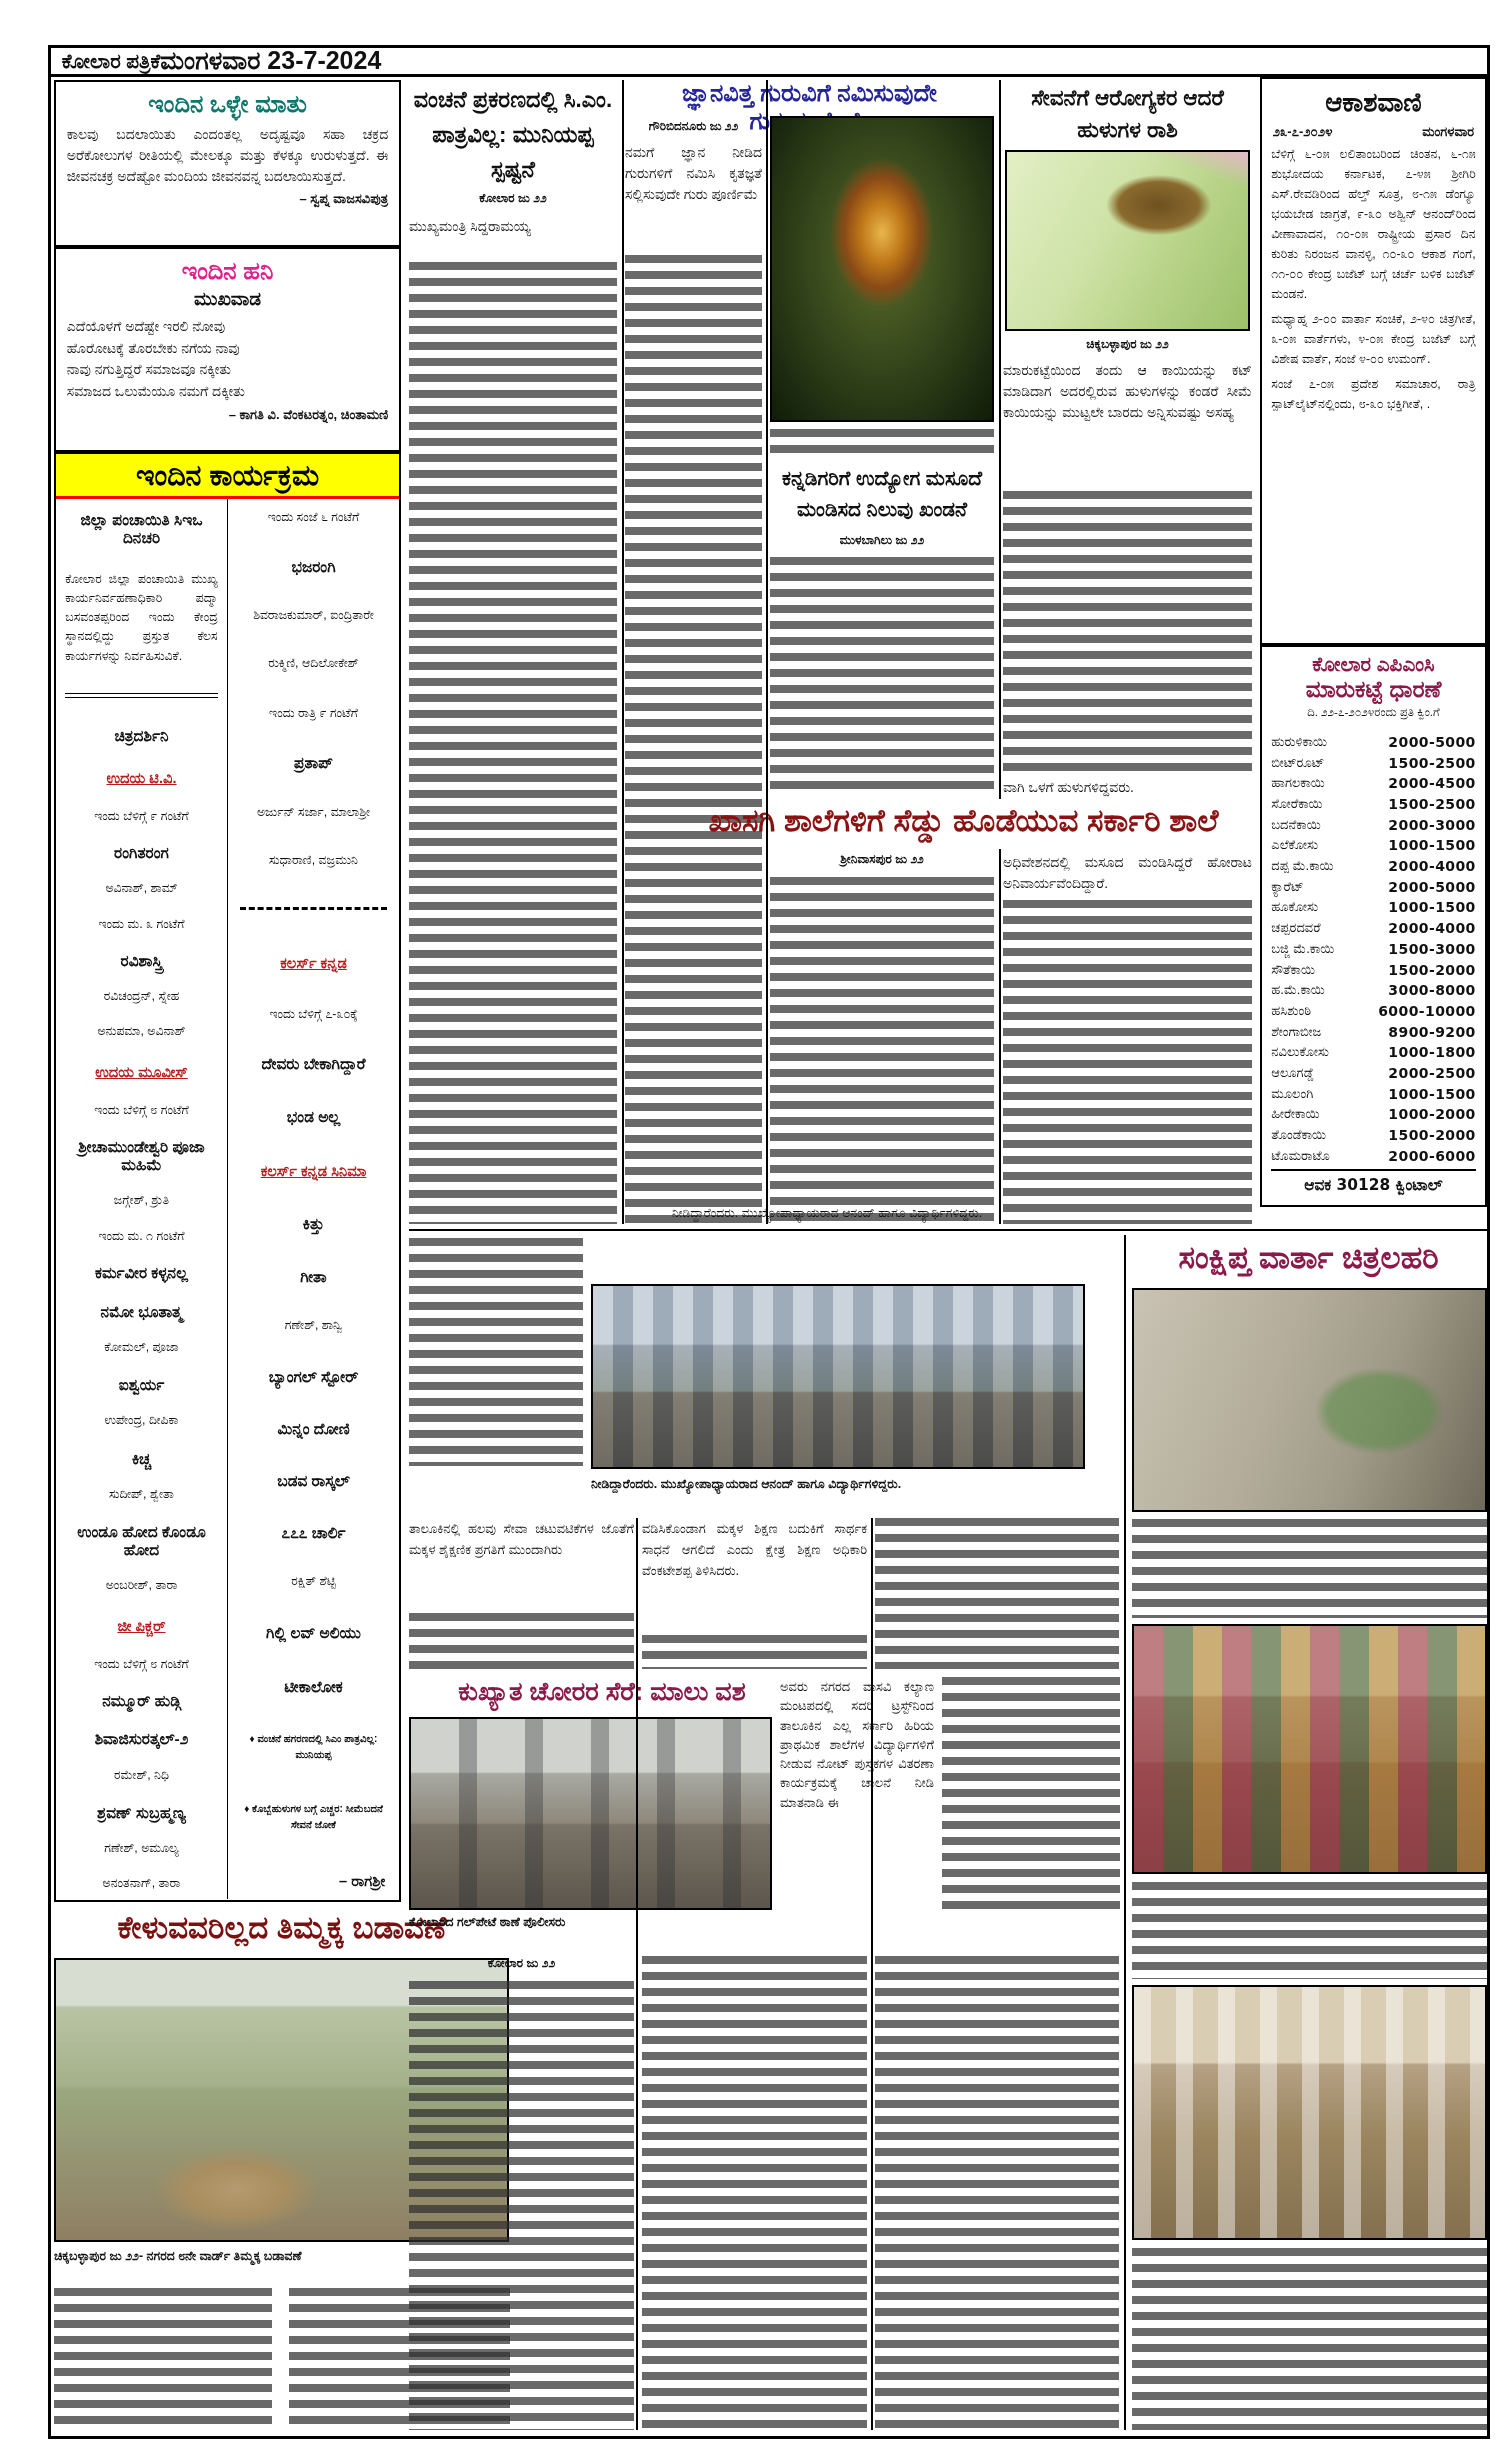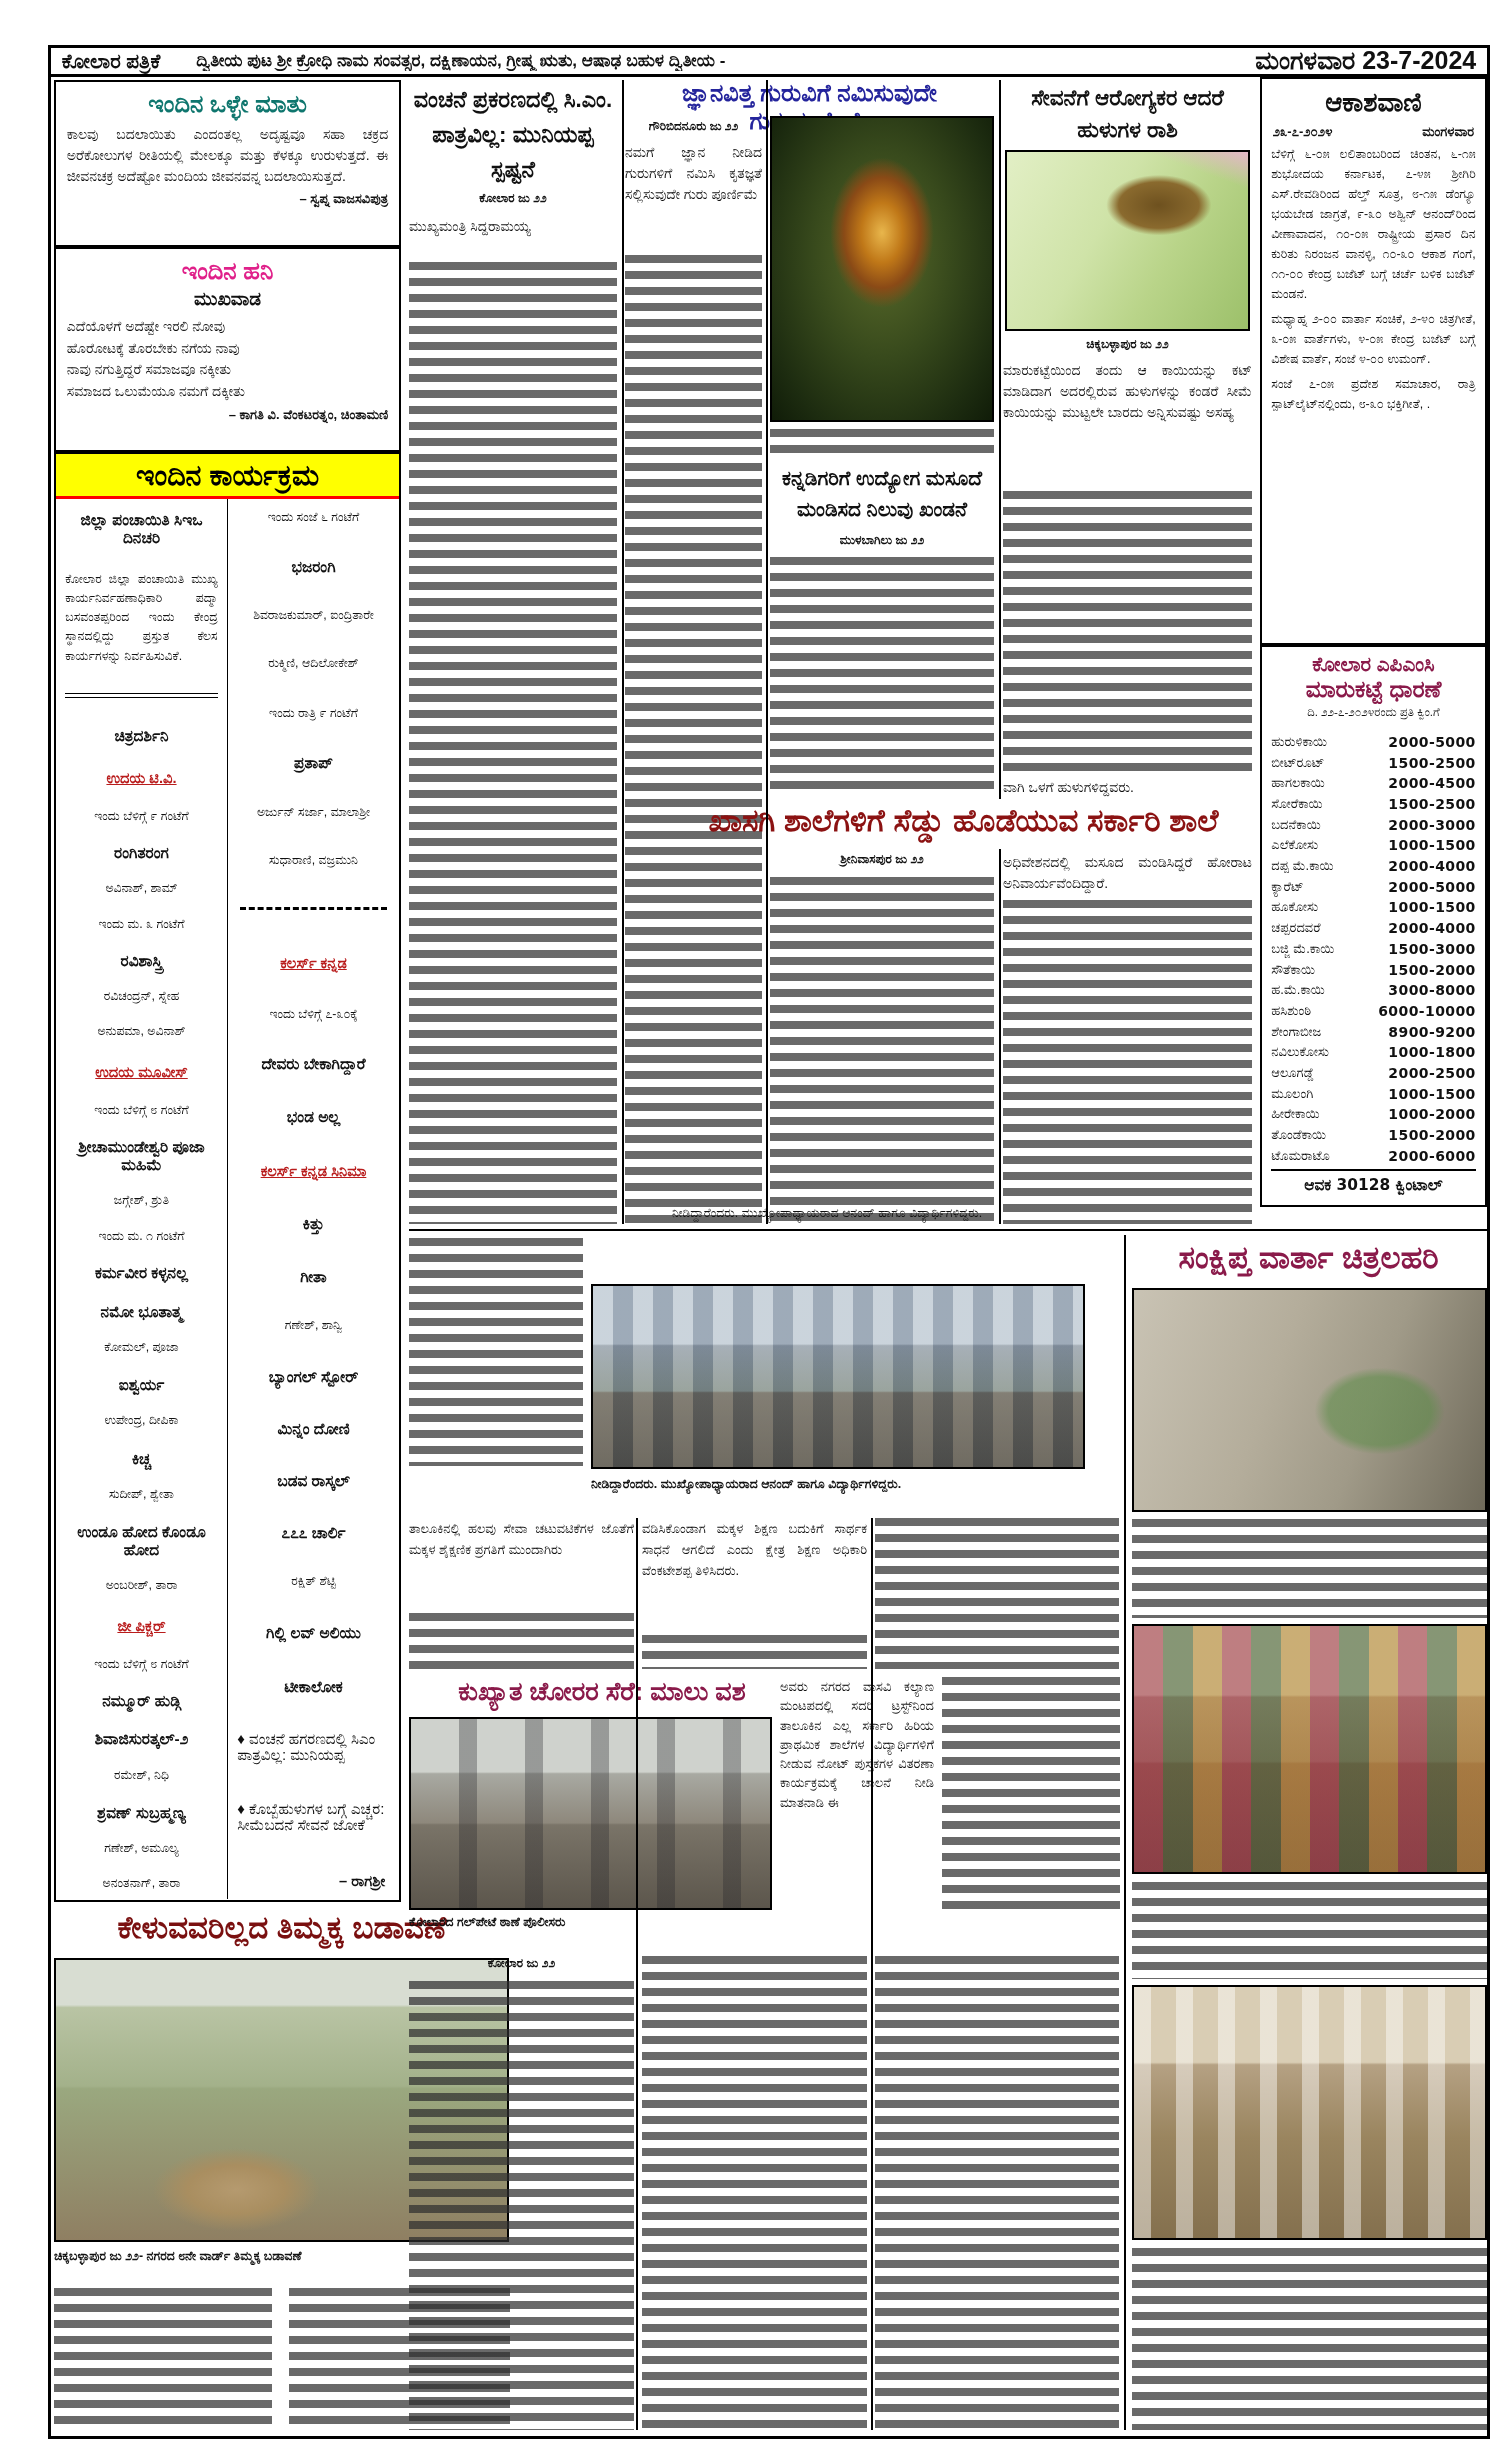--- a/index.html
+++ b/index.html
@@ -24,21 +24,21 @@
   .progcol{flex:1;padding:7.7px 9.3px;display:flex;flex-direction:column;justify-content:space-between;}
   .progcol.first{border-right:1.5px solid #000;}
   .prog-head{font-weight:bold;font-size:15.4px;text-align:center;margin:4.6px 0 1.5px;}
   .prog-channel{color:#b91c1c;font-weight:bold;font-size:14.7px;text-align:center;text-decoration:underline;margin:6.2px 0 1.5px;}
   .prog-time{font-size:12.4px;text-align:center;margin:3.1px 0 0;}
   .prog-movie{font-weight:bold;font-size:15.4px;text-align:center;margin:3.1px 0 0;}
   .prog-cast{font-size:12.4px;text-align:center;margin:1.5px 0;}
   .prog-body{font-size:12.4px;line-height:19.3px;text-align:justify;margin:3.1px 0;}
   .prog-dash{border-top:3.1px dashed #000;margin:7.7px 3.1px;}
   .prog-rule{border-top:1.5px solid #000;border-bottom:1.5px solid #000;height:3.1px;margin:6.2px 0;}
-  .prog-bullet{font-size:15px;font-weight:normal;text-align:left;line-height:16px;margin:3.1px 0;}
+  .prog-bullet{font-size:10px;font-weight:bold;text-align:center;line-height:16px;margin:3.1px 0;}
   .prog-sign{font-weight:bold;font-size:14.7px;text-align:right;margin:6.2px 4.6px 1.5px 0;}
   .headline-k{font-weight:bold;text-align:center;color:#111;}
   .hl-blue{color:#24249c;}
   .hl-navy{color:#1b1b7a;}
   .hl-maroon{color:#8b1212;}
   .hl-magenta{color:#8a1a4a;}
   .hl-darkred{color:#7a1010;}
   .dateline{font-weight:bold;font-size:12px;text-align:center;}
   .lead{font-size:14px;line-height:21px;text-align:justify;}
   .caption{font-weight:bold;font-size:12.4px;line-height:17px;text-align:justify;}
@@ -77,21 +77,20 @@
 </style>
 </head>
 <body>
 
 <div class="page">
 
   <div class="ab frame" style="left:48px;top:45px;width:1442px;height:2394px;"></div>
 
   <div class="ab masthead" style="left:48px;top:45px;width:1442px;height:32px;">
     <span class="mh-name">ಕೋಲಾರ ಪತ್ರಿಕೆ</span>
-    <span class="mh-center">ದ್ವಿತೀಯ ಪುಟ  ಶ್ರೀ ಕ್ರೋಧಿ ನಾಮ ಸಂವತ್ಸರ, ದಕ್ಷಿಣಾಯನ, ಗ್ರೀಷ್ಮ ಋತು, ಆಷಾಢ ಬಹುಳ ದ್ವಿತೀಯ -</span>
     <span class="mh-date">ಮಂಗಳವಾರ 23-7-2024</span>
   </div>
 
   <div class="ab box" style="left:54px;top:80px;width:347px;height:167px;">
     <div class="ttl-darkred">ಇಂದಿನ ಒಳ್ಳೇ ಮಾತು</div>
     <div class="bodytxt">ಕಾಲವು ಬದಲಾಯಿತು ಎಂದಂತಲ್ಲ ಅದೃಷ್ಟವೂ ಸಹಾ ಚಕ್ರದ ಅರೆಕೋಲುಗಳ ರೀತಿಯಲ್ಲಿ ಮೇಲಕ್ಕೂ ಮತ್ತು ಕೆಳಕ್ಕೂ ಉರುಳುತ್ತದೆ. ಈ ಜೀವನಚಕ್ರ ಅದೆಷ್ಟೋ ಮಂದಿಯ ಜೀವನವನ್ನ ಬದಲಾಯಿಸುತ್ತದೆ.</div>
     <div class="author">– ಸ್ವಪ್ನ ವಾಜಸವಿಪುತ್ರ</div>
   </div>
 
   <div class="ab box" style="left:54px;top:247px;width:347px;height:205px;">

